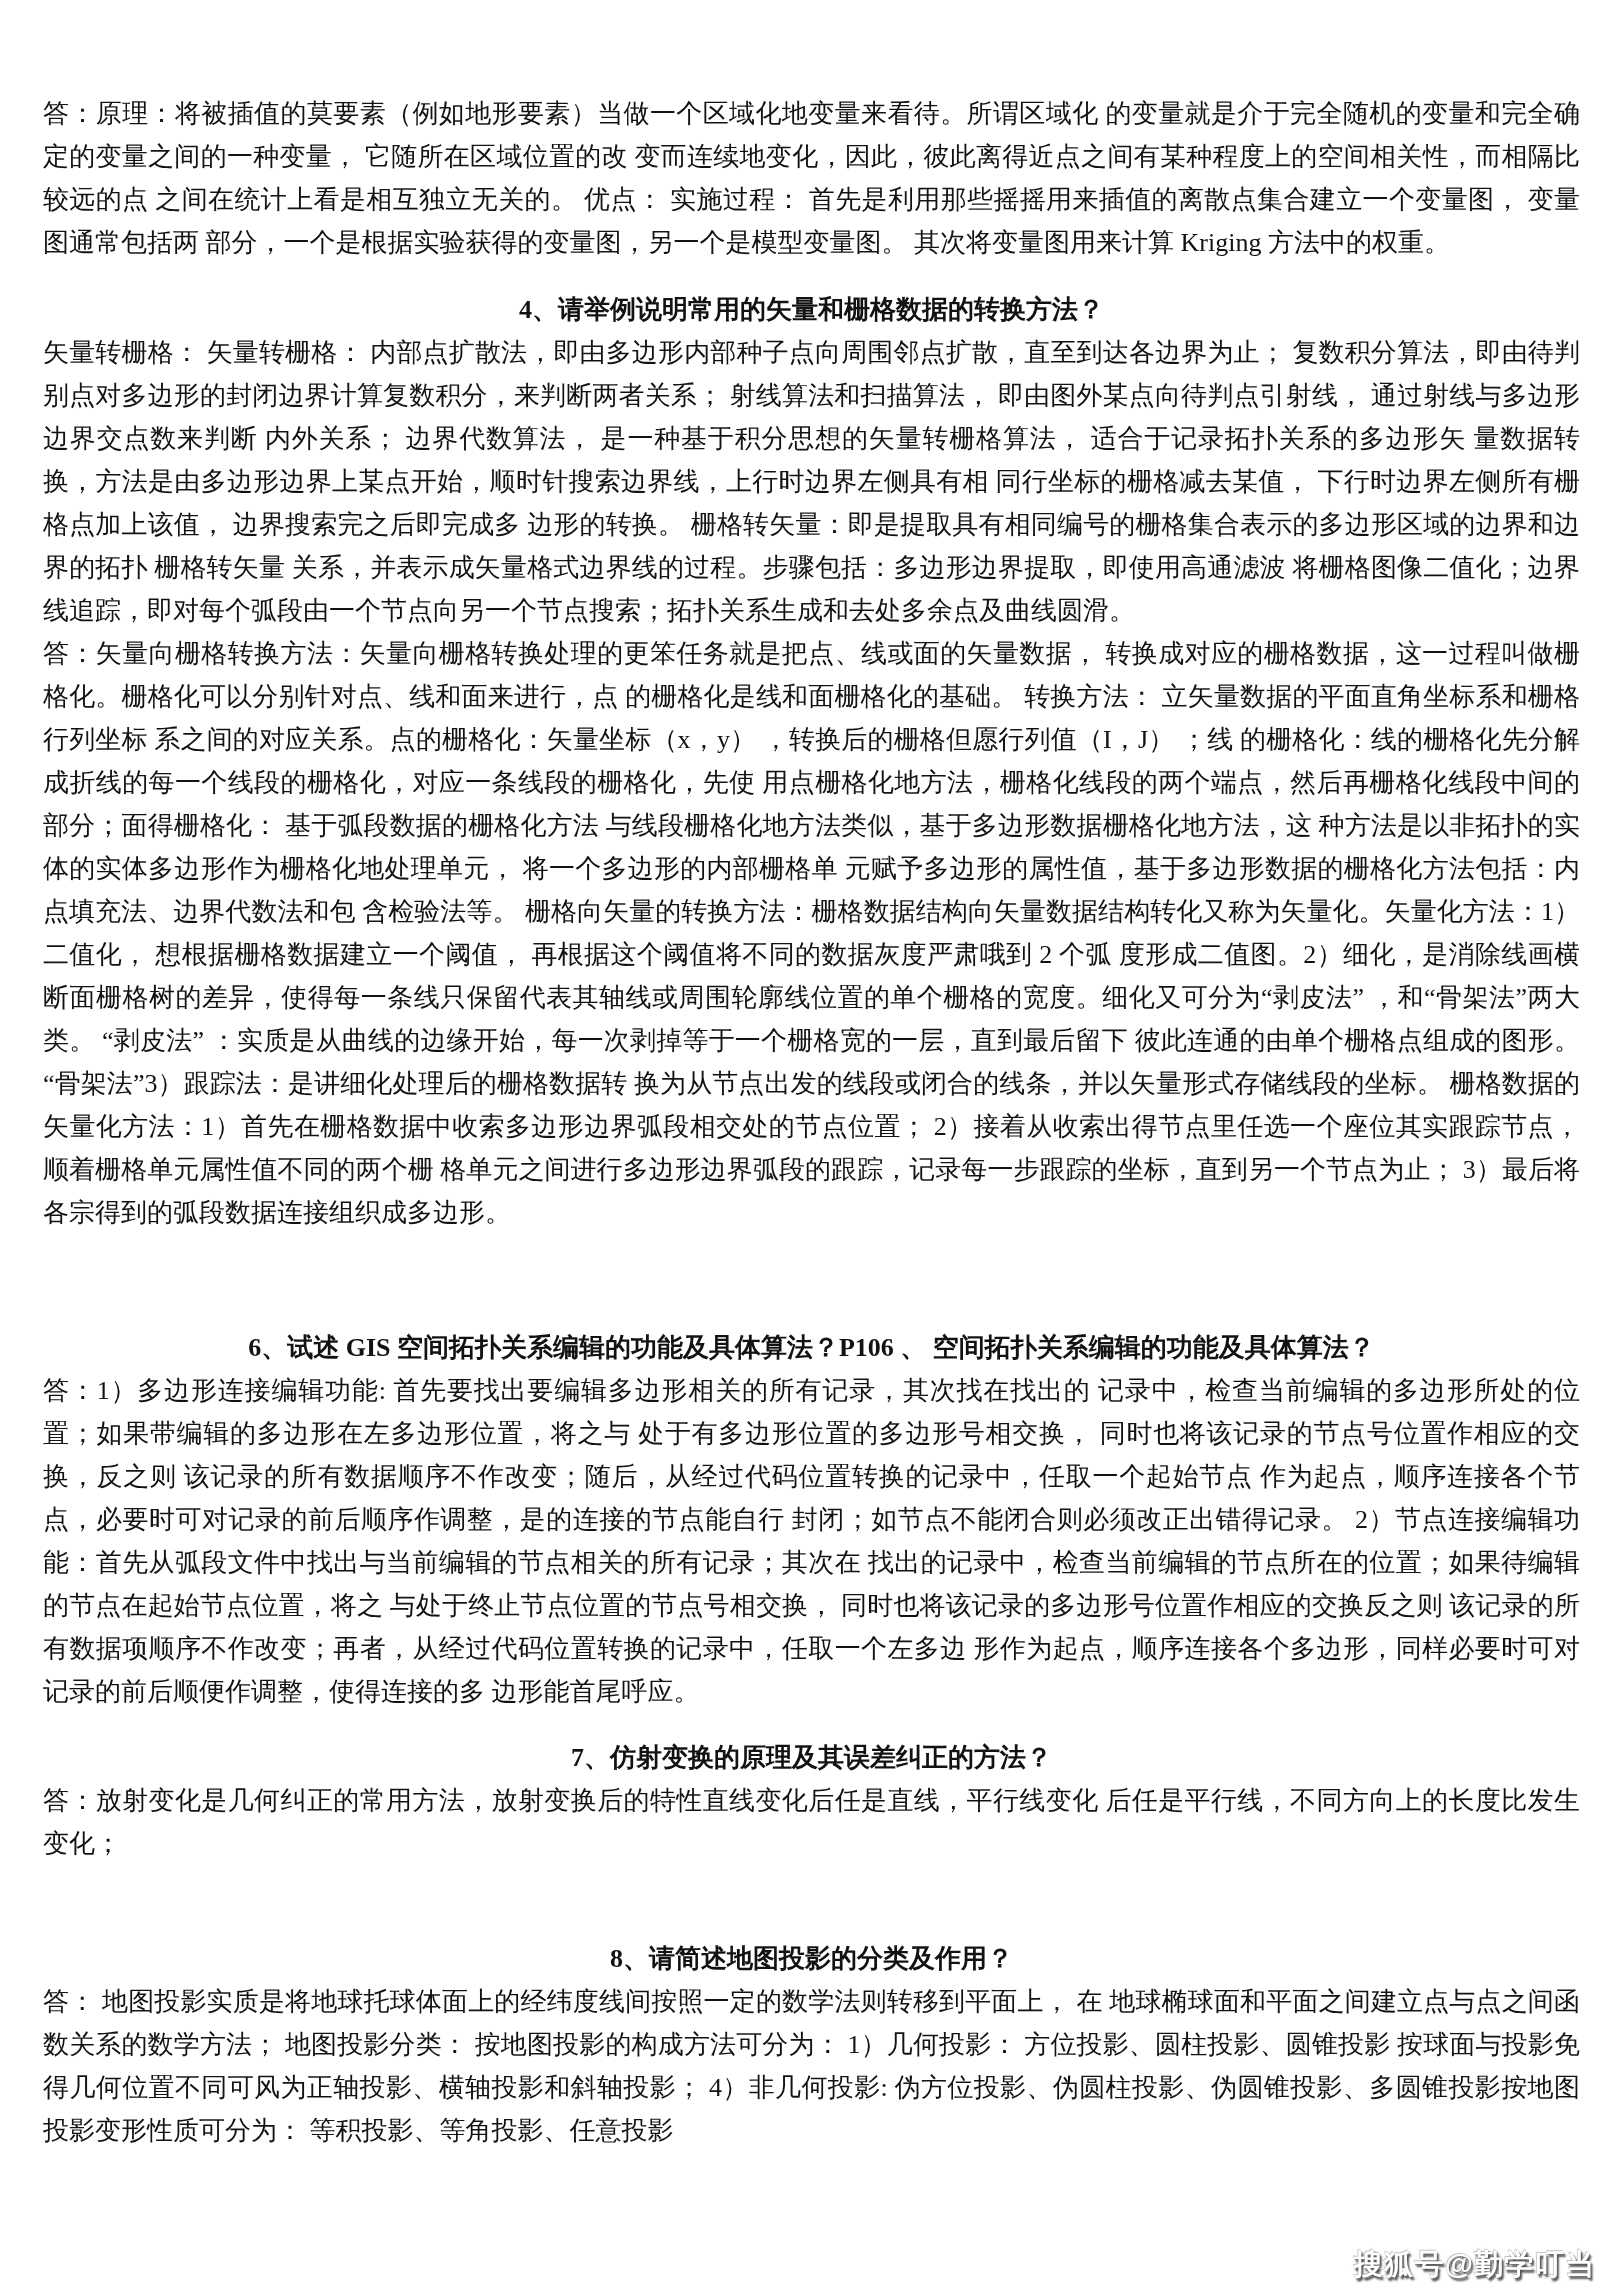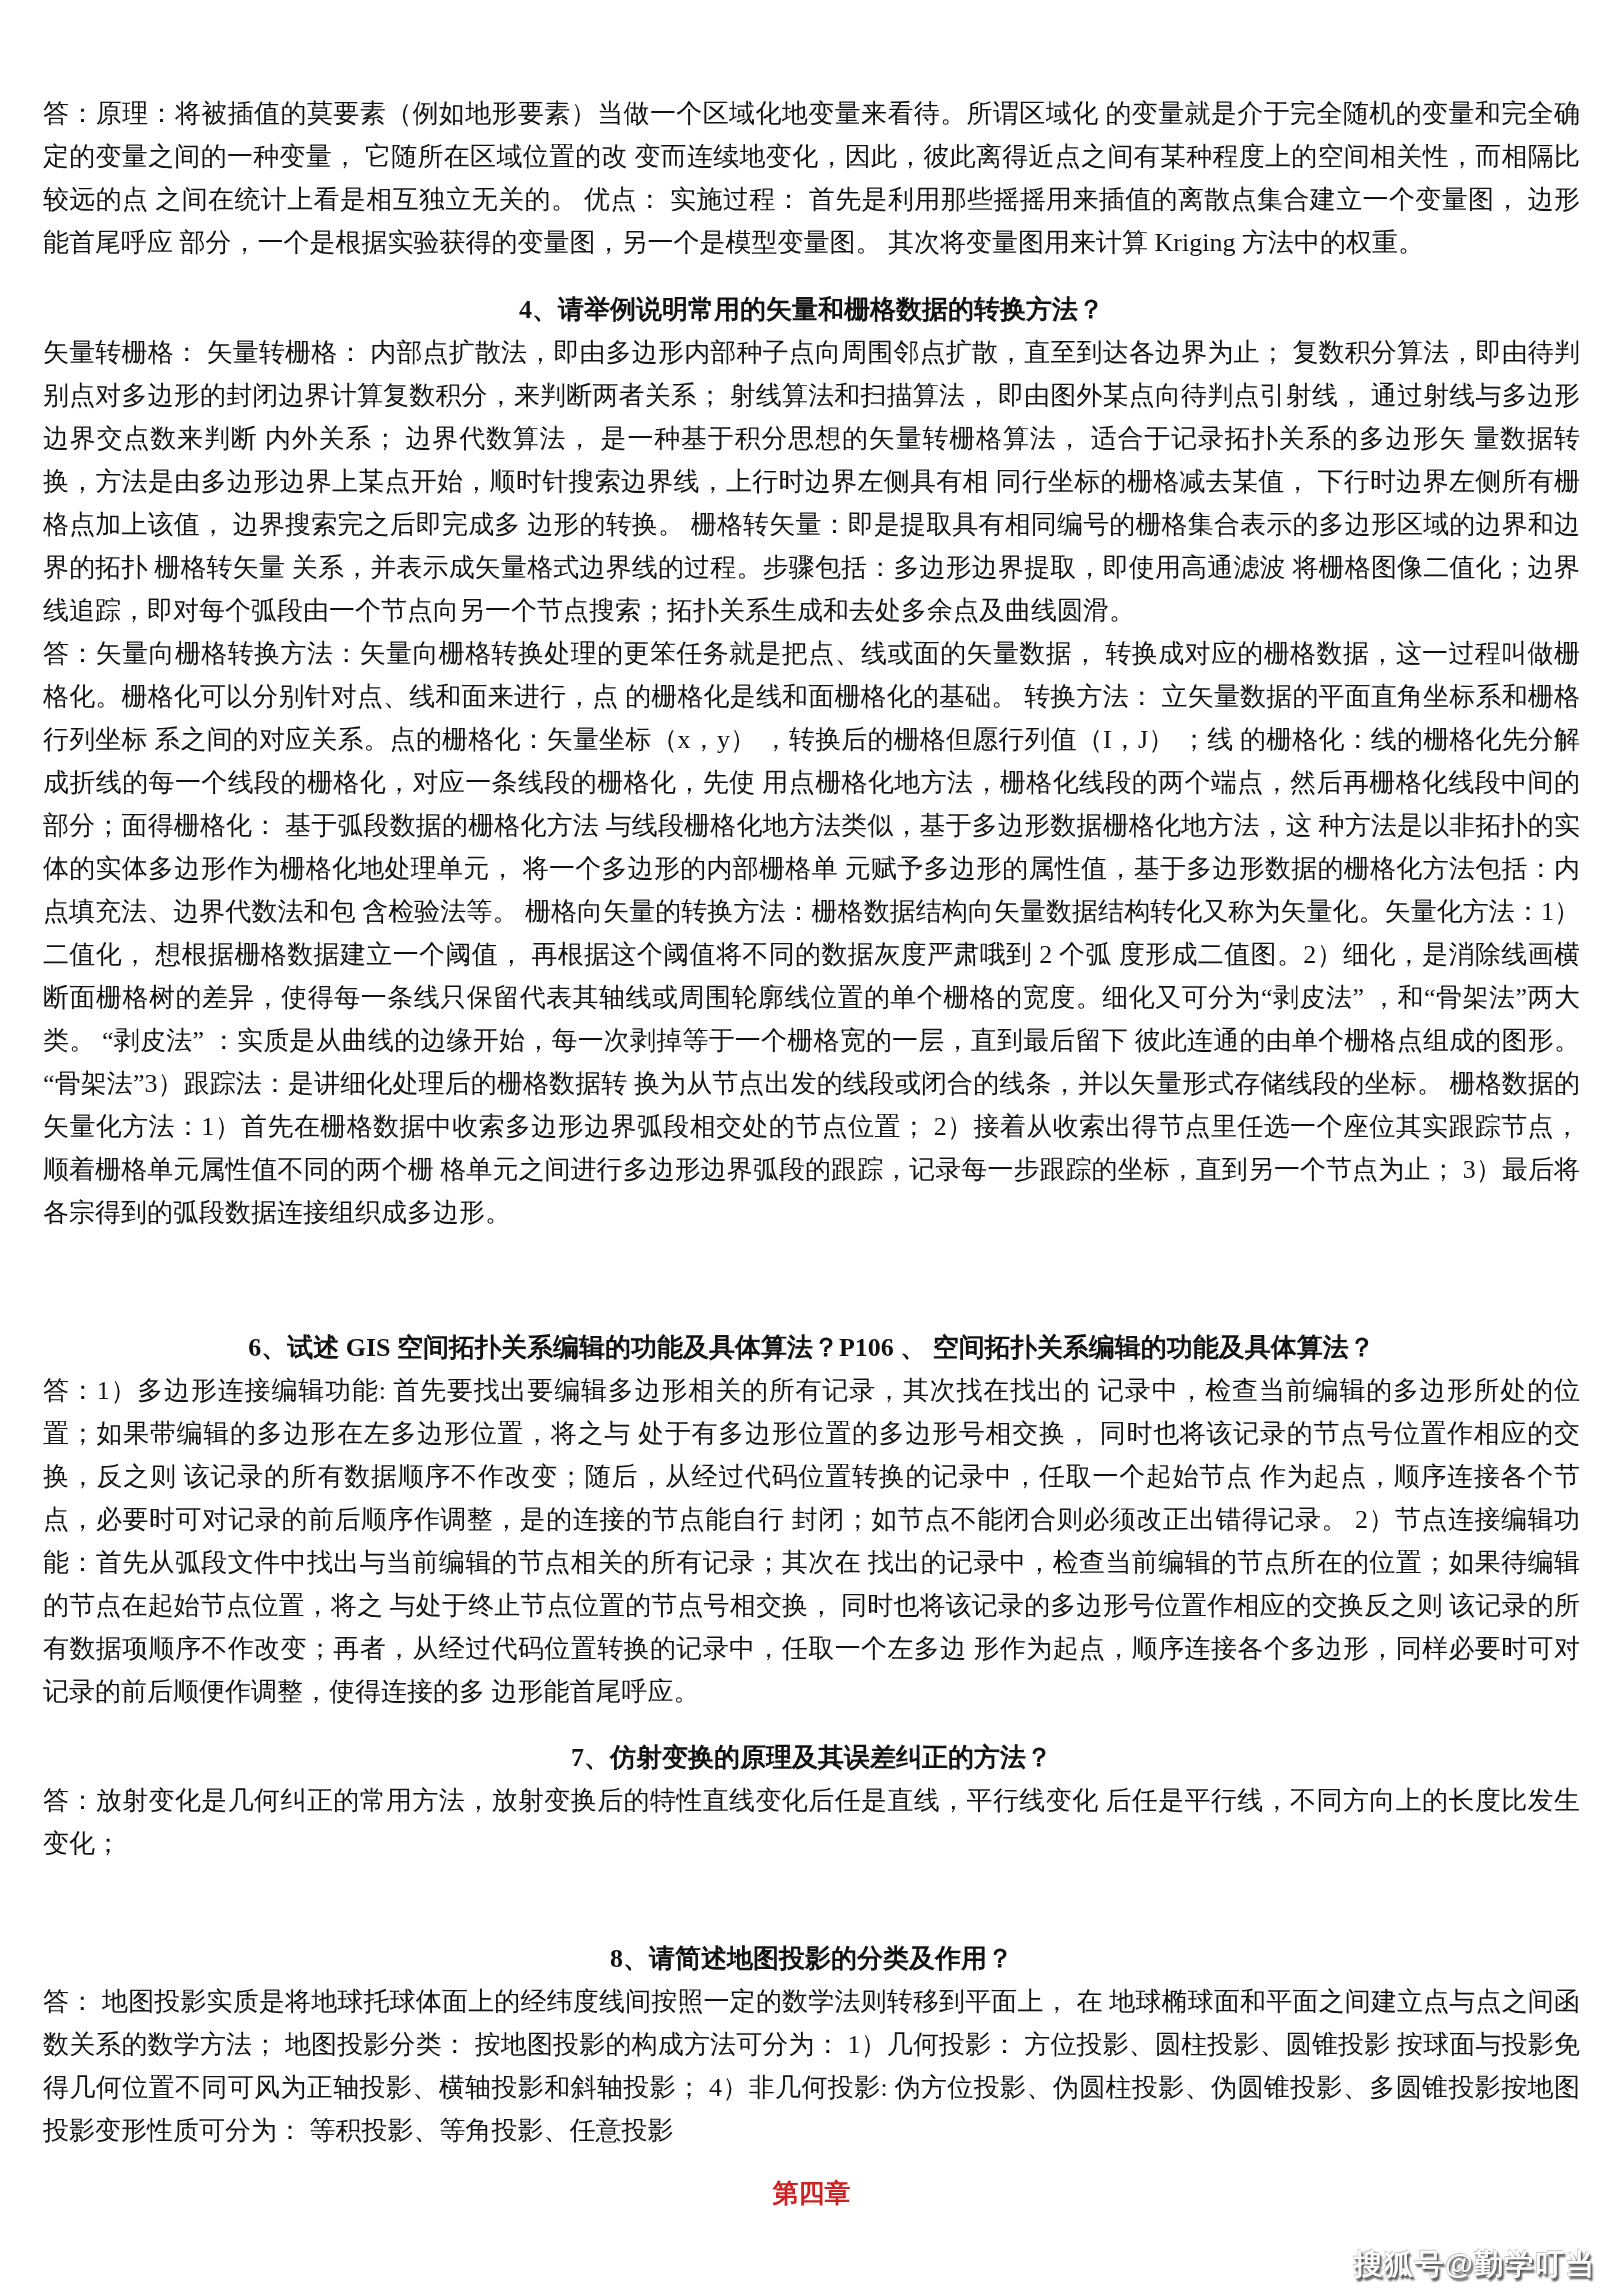--- a/index.html
+++ b/index.html
@@ -57,27 +57,26 @@
       2px 2.6px 2px rgba(70, 70, 70, 0.9),
       -0.7px -0.7px 0.7px rgba(140, 140, 140, 0.55),
       0.7px 0.7px 0 rgba(110, 110, 110, 0.7);
     letter-spacing: 1.3px;
   }
 </style>
 </head>
 <body>
 
 <main class="page-inner">
-    <p class="paragraph sec-0">答：原理：将被插值的莫要素（例如地形要素）当做一个区域化地变量来看待。所谓区域化 的变量就是介于完全随机的变量和完全确定的变量之间的一种变量， 它随所在区域位置的改 变而连续地变化，因此，彼此离得近点之间有某种程度上的空间相关性，而相隔比较远的点 之间在统计上看是相互独立无关的。 优点： 实施过程： 首先是利用那些摇摇用来插值的离散点集合建立一个变量图， 边形能首尾呼应 部分，一个是根据实验获得的变量图，另一个是模型变量图。 其次将变量图用来计算 Kriging 方法中的权重。</p>
+    <p class="paragraph sec-0">答：原理：将被插值的莫要素（例如地形要素）当做一个区域化地变量来看待。所谓区域化 的变量就是介于完全随机的变量和完全确定的变量之间的一种变量， 它随所在区域位置的改 变而连续地变化，因此，彼此离得近点之间有某种程度上的空间相关性，而相隔比较远的点 之间在统计上看是相互独立无关的。 优点： 实施过程： 首先是利用那些摇摇用来插值的离散点集合建立一个变量图， 变量图通常包括两 部分，一个是根据实验获得的变量图，另一个是模型变量图。 其次将变量图用来计算 Kriging 方法中的权重。</p>
     <h2 class="heading sec-1">4、请举例说明常用的矢量和栅格数据的转换方法？</h2>
     <p class="paragraph sec-2">矢量转栅格： 矢量转栅格： 内部点扩散法，即由多边形内部种子点向周围邻点扩散，直至到达各边界为止； 复数积分算法，即由待判别点对多边形的封闭边界计算复数积分，来判断两者关系； 射线算法和扫描算法， 即由图外某点向待判点引射线， 通过射线与多边形边界交点数来判断 内外关系； 边界代数算法， 是一种基于积分思想的矢量转栅格算法， 适合于记录拓扑关系的多边形矢 量数据转换，方法是由多边形边界上某点开始，顺时针搜索边界线，上行时边界左侧具有相 同行坐标的栅格减去某值， 下行时边界左侧所有栅格点加上该值， 边界搜索完之后即完成多 边形的转换。 栅格转矢量：即是提取具有相同编号的栅格集合表示的多边形区域的边界和边界的拓扑 栅格转矢量 关系，并表示成矢量格式边界线的过程。步骤包括：多边形边界提取，即使用高通滤波 将栅格图像二值化；边界线追踪，即对每个弧段由一个节点向另一个节点搜索；拓扑关系生成和去处多余点及曲线圆滑。</p>
     <p class="paragraph sec-3">答：矢量向栅格转换方法：矢量向栅格转换处理的更笨任务就是把点、线或面的矢量数据， 转换成对应的栅格数据，这一过程叫做栅格化。栅格化可以分别针对点、线和面来进行，点 的栅格化是线和面栅格化的基础。 转换方法： 立矢量数据的平面直角坐标系和栅格行列坐标 系之间的对应关系。点的栅格化：矢量坐标（x，y） ，转换后的栅格但愿行列值（I，J） ；线 的栅格化：线的栅格化先分解成折线的每一个线段的栅格化，对应一条线段的栅格化，先使 用点栅格化地方法，栅格化线段的两个端点，然后再栅格化线段中间的部分；面得栅格化： 基于弧段数据的栅格化方法 与线段栅格化地方法类似，基于多边形数据栅格化地方法，这 种方法是以非拓扑的实体的实体多边形作为栅格化地处理单元， 将一个多边形的内部栅格单 元赋予多边形的属性值，基于多边形数据的栅格化方法包括：内点填充法、边界代数法和包 含检验法等。 栅格向矢量的转换方法：栅格数据结构向矢量数据结构转化又称为矢量化。矢量化方法：1） 二值化， 想根据栅格数据建立一个阈值， 再根据这个阈值将不同的数据灰度严肃哦到 2 个弧 度形成二值图。2）细化，是消除线画横断面栅格树的差异，使得每一条线只保留代表其轴线或周围轮廓线位置的单个栅格的宽度。细化又可分为“剥皮法” ，和“骨架法”两大类。 “剥皮法” ：实质是从曲线的边缘开始，每一次剥掉等于一个栅格宽的一层，直到最后留下 彼此连通的由单个栅格点组成的图形。 “骨架法”3）跟踪法：是讲细化处理后的栅格数据转 换为从节点出发的线段或闭合的线条，并以矢量形式存储线段的坐标。 栅格数据的矢量化方法：1）首先在栅格数据中收索多边形边界弧段相交处的节点位置； 2）接着从收索出得节点里任选一个座位其实跟踪节点，顺着栅格单元属性值不同的两个栅 格单元之间进行多边形边界弧段的跟踪，记录每一步跟踪的坐标，直到另一个节点为止； 3）最后将各宗得到的弧段数据连接组织成多边形。</p>
     <h2 class="heading sec-4">6、试述 GIS 空间拓扑关系编辑的功能及具体算法？P106 、 空间拓扑关系编辑的功能及具体算法？</h2>
     <p class="paragraph sec-5">答：1）多边形连接编辑功能: 首先要找出要编辑多边形相关的所有记录，其次找在找出的 记录中，检查当前编辑的多边形所处的位置；如果带编辑的多边形在左多边形位置，将之与 处于有多边形位置的多边形号相交换， 同时也将该记录的节点号位置作相应的交换，反之则 该记录的所有数据顺序不作改变；随后，从经过代码位置转换的记录中，任取一个起始节点 作为起点，顺序连接各个节点，必要时可对记录的前后顺序作调整，是的连接的节点能自行 封闭；如节点不能闭合则必须改正出错得记录。 2）节点连接编辑功能：首先从弧段文件中找出与当前编辑的节点相关的所有记录；其次在 找出的记录中，检查当前编辑的节点所在的位置；如果待编辑的节点在起始节点位置，将之 与处于终止节点位置的节点号相交换， 同时也将该记录的多边形号位置作相应的交换反之则 该记录的所有数据项顺序不作改变；再者，从经过代码位置转换的记录中，任取一个左多边 形作为起点，顺序连接各个多边形，同样必要时可对记录的前后顺便作调整，使得连接的多 边形能首尾呼应。</p>
     <h2 class="heading sec-6">7、仿射变换的原理及其误差纠正的方法？</h2>
     <p class="paragraph sec-7">答：放射变化是几何纠正的常用方法，放射变换后的特性直线变化后任是直线，平行线变化 后任是平行线，不同方向上的长度比发生变化；</p>
     <h2 class="heading sec-8">8、请简述地图投影的分类及作用？</h2>
     <p class="paragraph sec-9">答： 地图投影实质是将地球托球体面上的经纬度线间按照一定的数学法则转移到平面上， 在 地球椭球面和平面之间建立点与点之间函数关系的数学方法； 地图投影分类： 按地图投影的构成方法可分为： 1）几何投影： 方位投影、圆柱投影、圆锥投影 按球面与投影免得几何位置不同可风为正轴投影、横轴投影和斜轴投影； 4）非几何投影: 伪方位投影、伪圆柱投影、伪圆锥投影、多圆锥投影按地图投影变形性质可分为： 等积投影、等角投影、任意投影</p>
-    <p class="chapter sec-10">第四章</p>
   </main>
 
 <div class="watermark">搜狐号@勤学叮当</div>
 
 
 </body></html>

